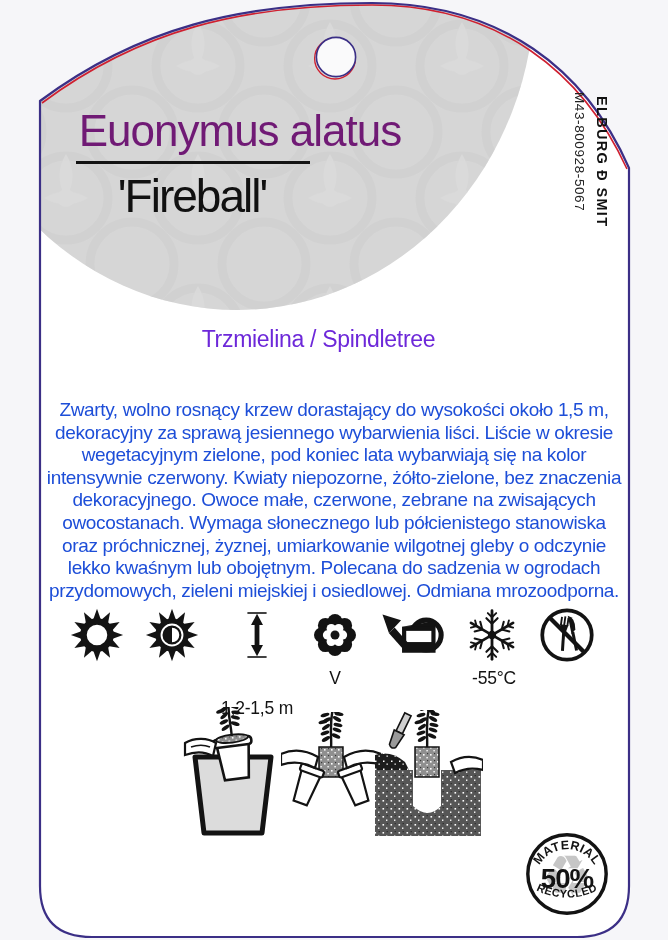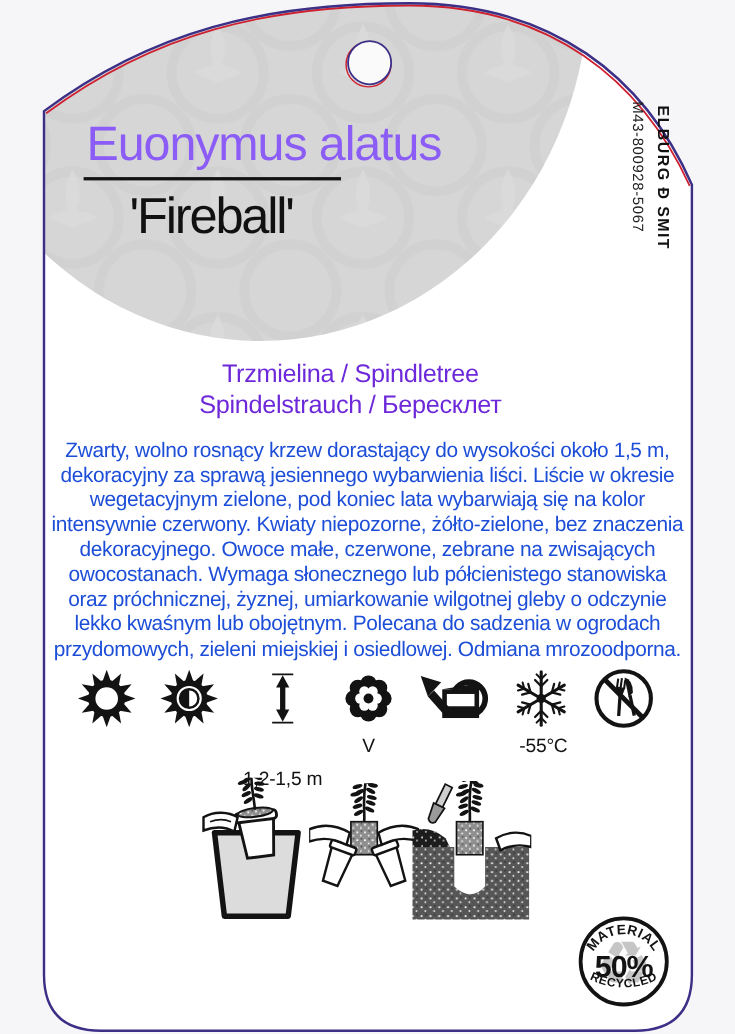--- a/index.html
+++ b/index.html
@@ -7,21 +7,21 @@
     width:668px;height:940px;overflow:hidden;
     background:#f6f6f9;
     font-family:"Liberation Sans", sans-serif;
     color:#141414;
   }
   .label-wrap{position:relative;width:668px;height:940px;}
   .abs{position:absolute;}
   svg{display:block;}
   .species{
     left:40px;top:106px;width:400px;text-align:center;
-    font-size:44px;font-weight:400;letter-spacing:-1px;color:#8b5cf6;
+    font-size:44px;font-weight:400;letter-spacing:-1px;color:#701a75;
   }
   .divider{left:76px;top:161px;width:234px;height:3px;background:#131313;}
   .cultivar{
     left:40px;top:169px;width:304px;text-align:center;
     font-size:46px;font-weight:400;letter-spacing:-2px;color:#111;
   }
   .vert{
     writing-mode:vertical-rl;text-orientation:mixed;white-space:nowrap;color:#111;
   }
   .producer{left:594px;top:96px;font-size:14.5px;font-weight:700;letter-spacing:1.3px;}
@@ -143,21 +143,20 @@
   </svg>
 
   <div class="abs species">Euonymus alatus</div>
   <div class="abs divider"></div>
   <div class="abs cultivar">'Fireball'</div>
   <div class="abs vert producer">ELBURG Ð SMIT</div>
   <div class="abs vert prodcode">M43-800928-5067</div>
 
   <div class="abs common-names">
     <div>Trzmielina / Spindletree</div>
-    <div>Spindelstrauch / Бересклет</div>
   </div>
 
   <div class="abs description">Zwarty, wolno rosnący krzew dorastający do wysokości około 1,5 m, dekoracyjny za sprawą jesiennego wybarwienia liści. Liście w okresie wegetacyjnym zielone, pod koniec lata wybarwiają się na kolor intensywnie czerwony. Kwiaty niepozorne, żółto-zielone, bez znaczenia dekoracyjnego. Owoce małe, czerwone, zebrane na zwisających owocostanach. Wymaga słonecznego lub półcienistego stanowiska oraz próchnicznej, żyznej, umiarkowanie wilgotnej gleby o odczynie lekko kwaśnym lub obojętnym. Polecana do sadzenia w ogrodach przydomowych, zieleni miejskiej i osiedlowej. Odmiana mrozoodporna.</div>
 
   <svg class="abs" style="left:69px;top:607px" width="56" height="56" viewBox="0 0 60 60">
     <use href="#sunRays"></use>
     <circle cx="30" cy="30" r="14.5" fill="none" stroke="#131313" stroke-width="7"></circle>
   </svg>
 
   <svg class="abs" style="left:144px;top:607px" width="56" height="56" viewBox="0 0 60 60">

